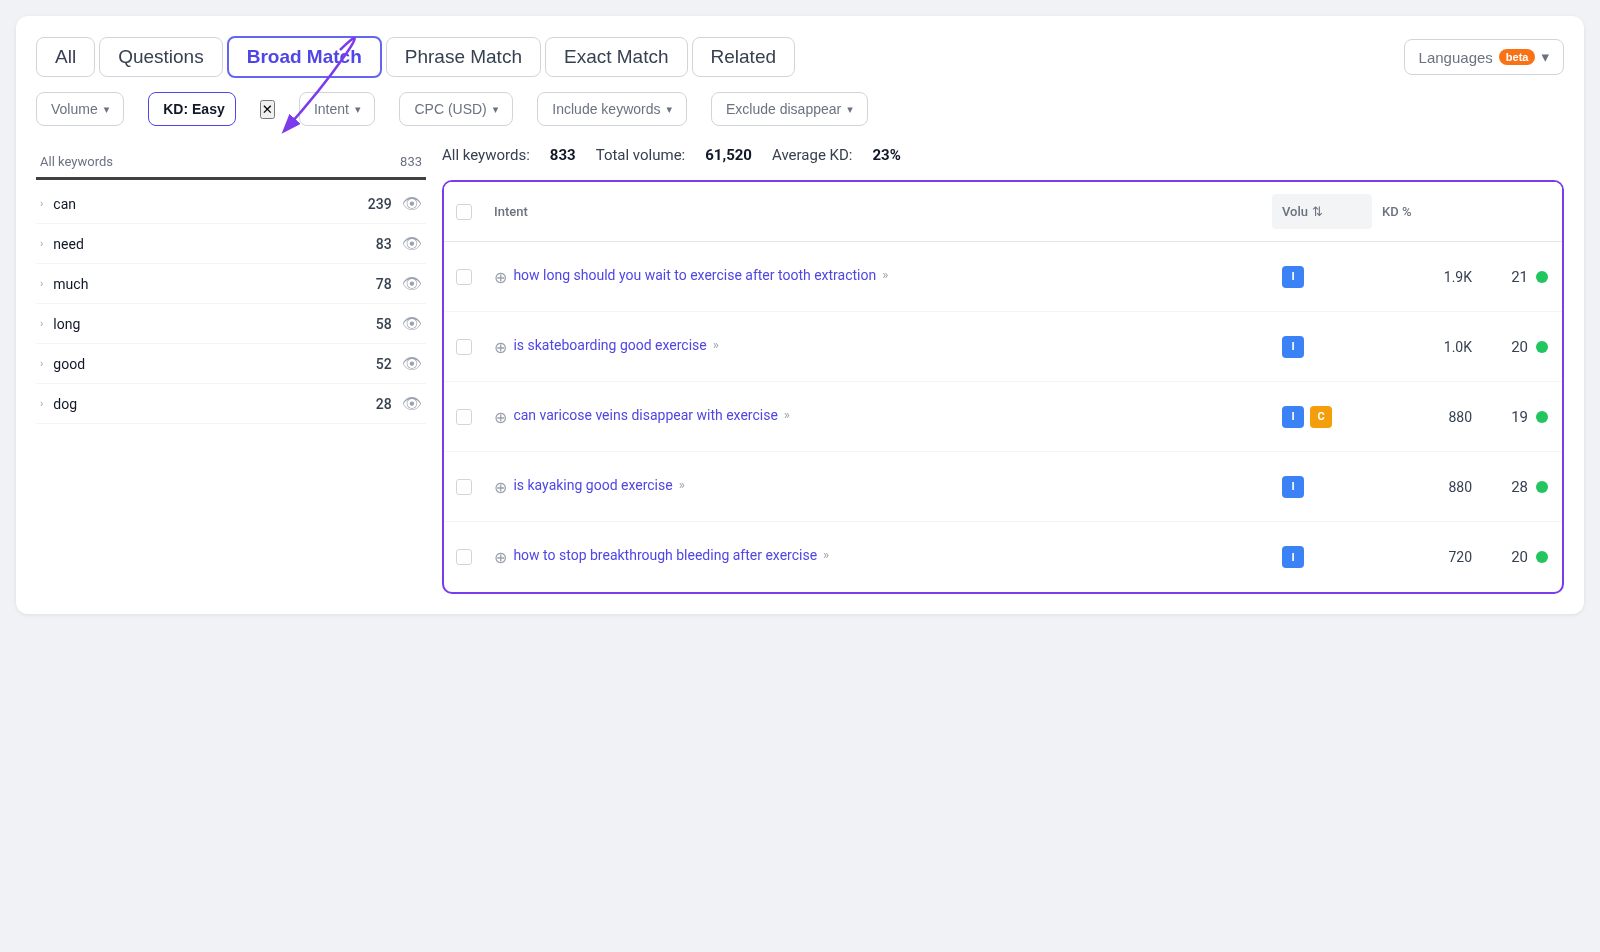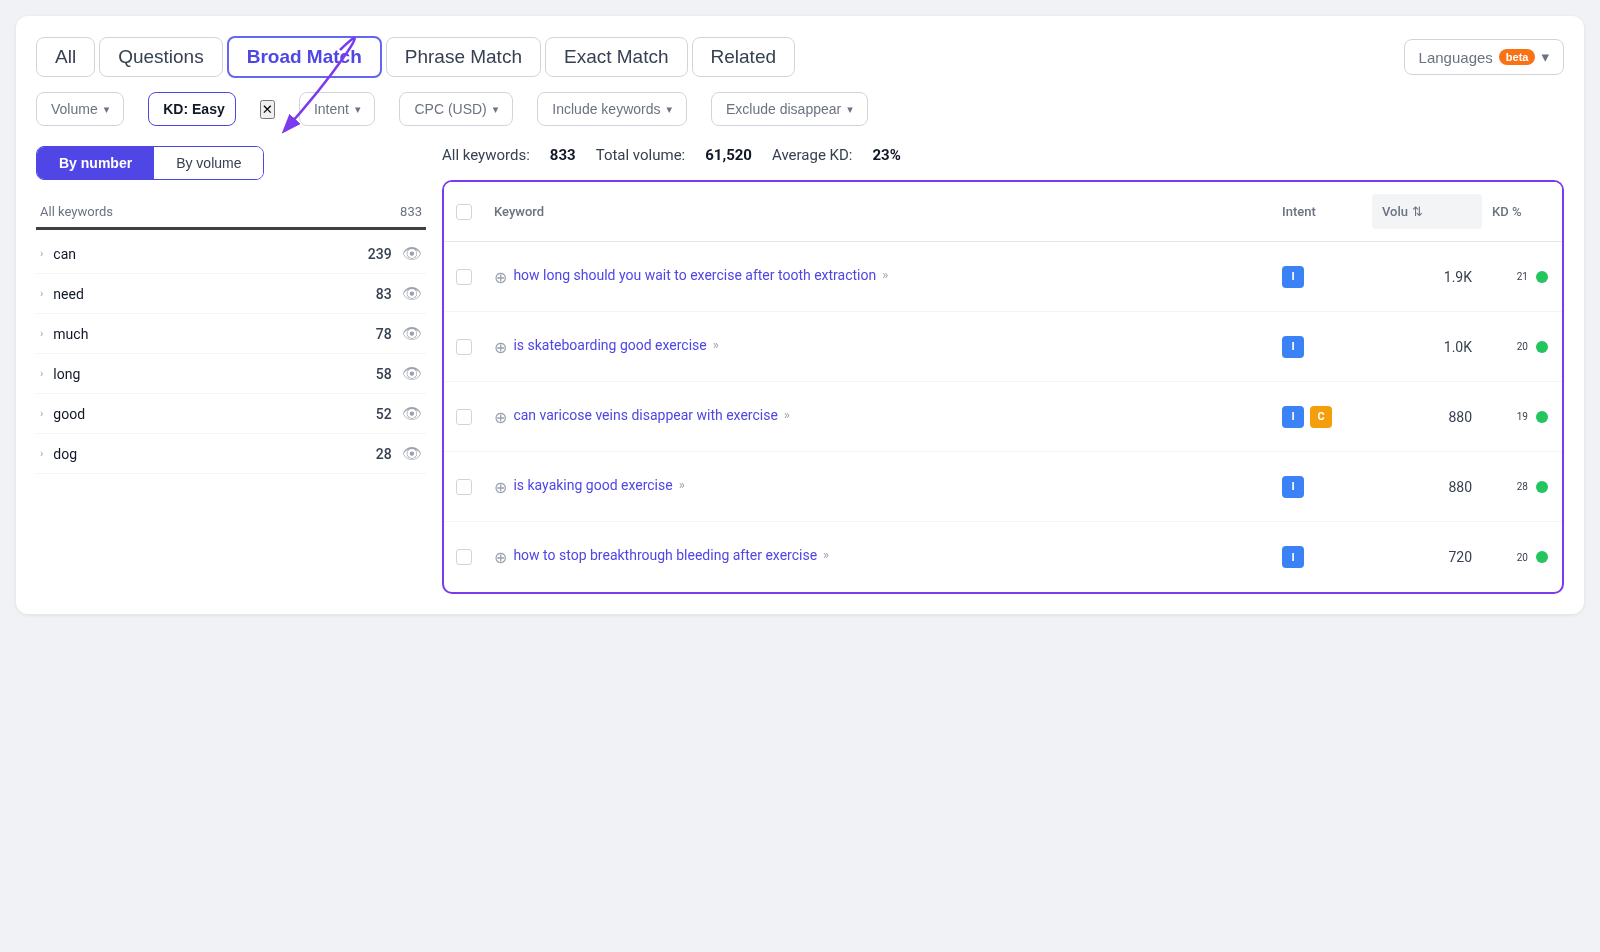--- a/index.html
+++ b/index.html
@@ -275,21 +275,21 @@
       text-align: right;
       color: #374151;
       font-size: 14px;
     }
     .kd-cell {
       padding: 0 14px 0 6px;
       display: flex;
       align-items: center;
       justify-content: flex-end;
       gap: 8px;
-      font-size: 10px;
+      font-size: 15px;
       color: #374151;
     }
     .kd-dot {
       width: 12px; height: 12px;
       border-radius: 50%;
       background: #22c55e;
       flex-shrink: 0;
     }
 
     
@@ -343,24 +343,20 @@
     </button>
     <button class="filter-btn">
       <span>Exclude disappear</span>
       <span class="chevron">▾</span>
     </button>
   </div>
 
   <div class="main-content">
 
     <div class="left-panel">
-      <div class="toggle-row">
-        <button class="toggle-btn active">By number</button>
-        <button class="toggle-btn">By volume</button>
-      </div>
       <div class="sidebar-table">
         <div class="sidebar-header">
           <span>All keywords</span>
           <span>833</span>
         </div>
         <div class="left-panel-scroll">
 
         <div class="sidebar-row">
     <span class="chevron-icon">›</span>
     <span class="keyword-text">can</span>
@@ -410,21 +406,20 @@
         <span>Average KD:</span>
         <strong>23%</strong>
       </div>
 
       <div class="keywords-table-wrapper">
 
         <div class="table-header">
           <div class="checkbox-cell th">
             <div class="checkbox"></div>
           </div>
-          <div class="th">Keyword</div>
           <div class="th">Intent</div>
           <div class="th sortable">
             <span>Volu</span>
             <span style="font-size:13px;">⇅</span>
           </div>
           <div class="th">KD %</div>
         </div>
 
         <div id="table-rows-container">
             <div class="table-row-item">

